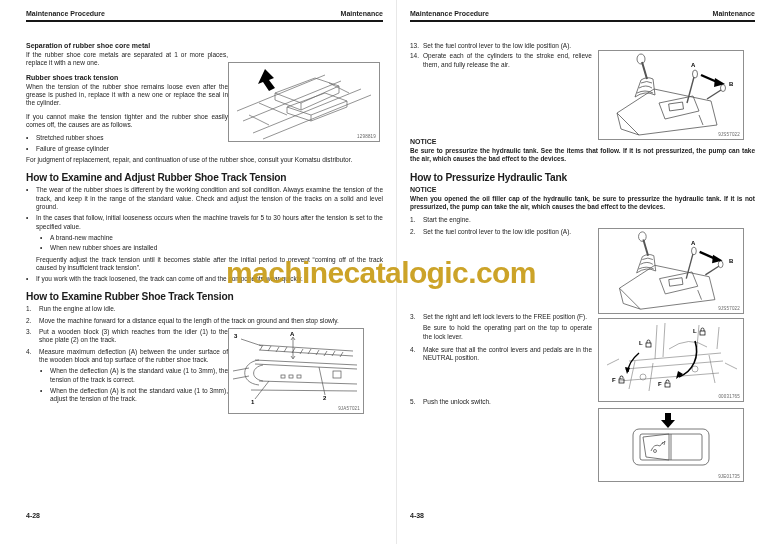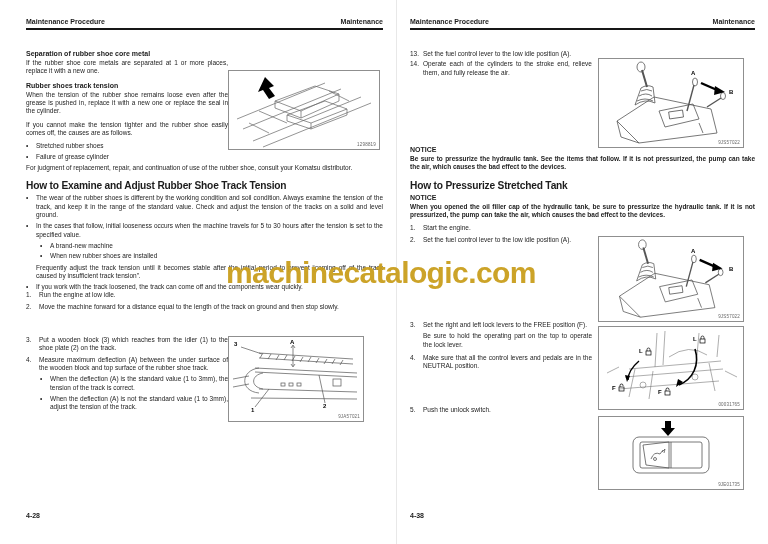--- a/index.html
+++ b/index.html
@@ -1,21 +1,21 @@
 <!DOCTYPE html>
 <html><head>
 <meta charset="utf-8">
 <style>
   * { margin:0; padding:0; box-sizing:border-box; }
   html,body { width:768px; height:544px; background:#ffffff; overflow:hidden; }
   body { position:relative; font-family:"Liberation Sans", sans-serif; color:#1c1c1c; }
 
   .seam { position:absolute; left:396px; top:0; width:1px; height:544px; background:#e8e8e8; }
 
-  .page { position:absolute; top:18px; }
+  .page { position:absolute; top:10px; }
   #page-l { left:26px; width:357px; }
   #page-r { left:410px; width:345px; }
 
   .hd { display:flex; justify-content:space-between; align-items:flex-end;
         font-size:7px; font-weight:bold; padding-bottom:3px; border-bottom:2px solid #161616; }
 
   .grp { position:absolute; }
   .t { font-size:6.5px; line-height:1.28; text-align:justify; }
   .h2 { font-size:7px; font-weight:bold; margin:6px 0 2px 0; }
   .h1 { font-size:10.2px; font-weight:bold; letter-spacing:-0.2px; margin:8px 0 3px 0; }
@@ -85,20 +85,21 @@
     </div>
     <div class="li t sub" style="margin-top:2px;">
       <span class="mk">•</span>
       <span class="tx">When new rubber shoes are installed</span>
     </div>
     <div class="t mts" style="margin-left:10px;">Frequently adjust the track tension until it becomes stable after the initial period to prevent “coming off of the track caused by insufficient track tension”.</div>
     <div class="li t mts">
       <span class="mk">•</span>
       <span class="tx">If you work with the track loosened, the track can come off and the components wear quickly.</span>
     </div>
+    <div class="h1">How to Examine Rubber Shoe Track Tension</div>
     <div class="li t">
       <span class="nm">1.</span>
       <span class="tx">Run the engine at low idle.</span>
     </div>
     <div class="li t mts">
       <span class="nm">2.</span>
       <span class="tx">Move the machine forward for a distance equal to the length of the track on ground and then stop slowly.</span>
     </div>
   </div>
 
@@ -189,21 +190,21 @@
     </div>
     <div class="li t" style="margin-top:2px;">
       <span class="nm">14.</span>
       <span class="tx">Operate each of the cylinders to the stroke end, relieve them, and fully release the air.</span>
     </div>
   </div>
 
   <div class="grp" style="top:128px; left:0; width:345px;">
     <div class="notice-h" style="margin-top:0;">NOTICE</div>
     <div class="t bold">Be sure to pressurize the hydraulic tank. See the items that follow. If it is not pressurized, the pump can take the air, which causes the bad effect to the devices.</div>
-    <div class="h1">How to Pressurize Stretched Tank</div>
+    <div class="h1">How to Pressurize Hydraulic Tank</div>
     <div class="notice-h" style="margin-top:3px;">NOTICE</div>
     <div class="t bold">When you opened the oil filler cap of the hydraulic tank, be sure to pressurize the hydraulic tank. If it is not pressurized, the pump can take the air, which causes the bad effect to the devices.</div>
     <div class="li t mt">
       <span class="nm">1.</span>
       <span class="tx">Start the engine.</span>
     </div>
     <div class="li t mts">
       <span class="nm">2.</span>
       <span class="tx">Set the fuel control lever to the low idle position (A).</span>
     </div>

